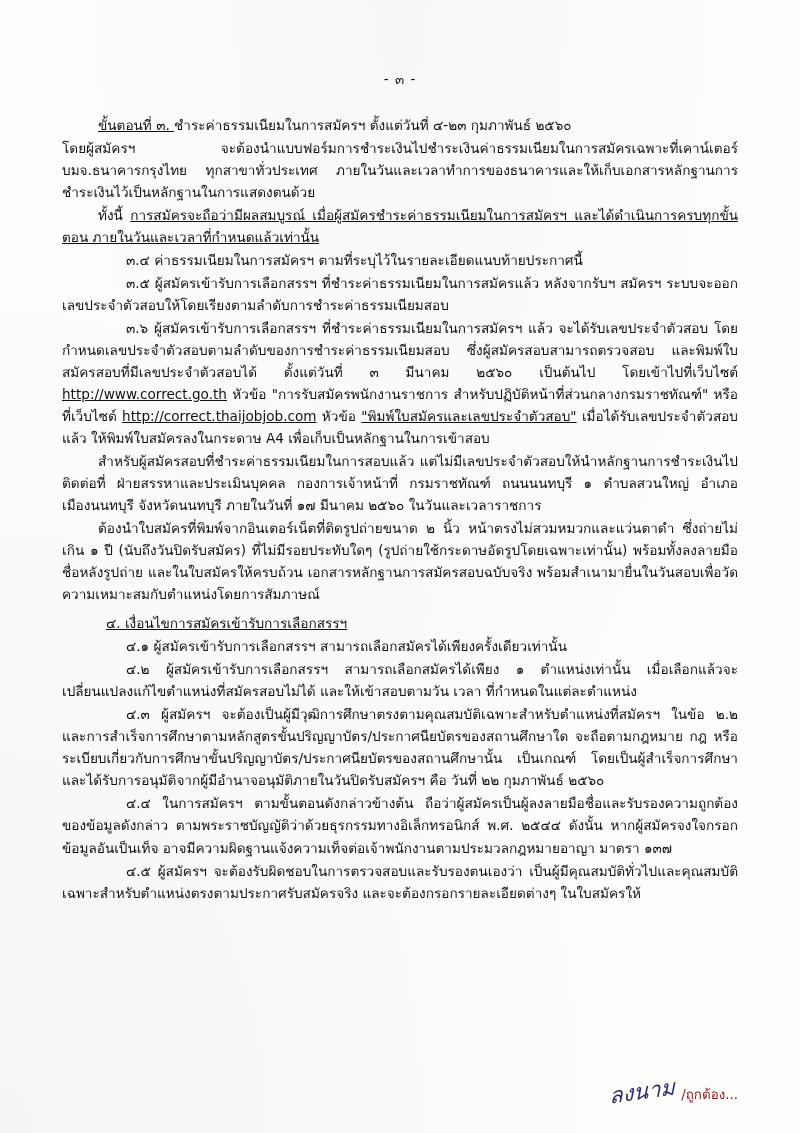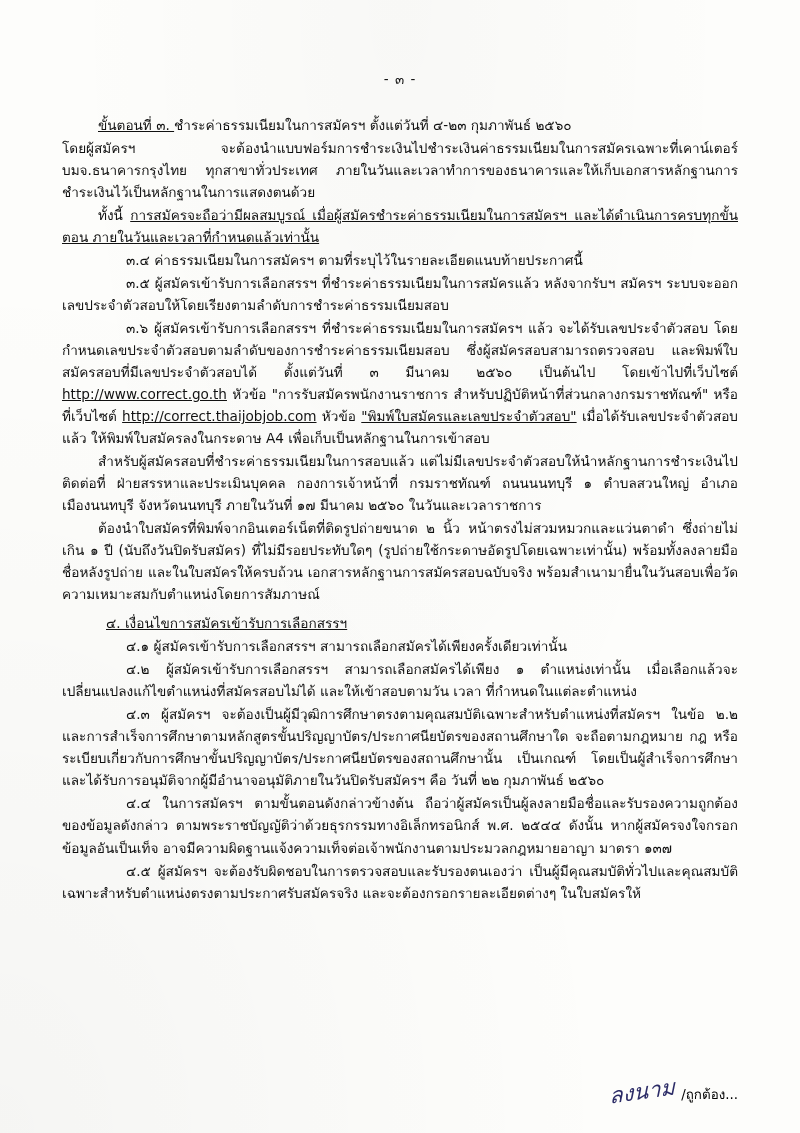--- a/index.html
+++ b/index.html
@@ -75,21 +75,21 @@
     font-size: 22px;
     font-style: italic;
     transform: rotate(-8deg) skewX(-6deg);
     color: #1a1a5a;
     opacity: 0.92;
     margin-right: 6px;
     white-space: nowrap;
   }
   .continued {
     font-size: 13.4px;
-    color: #000000;
+    color: #7f1d1d;
     white-space: nowrap;
     padding-bottom: 4px;
   }
   .sig-block {
     display: flex;
     align-items: flex-end;
   }
 </style>
 </head>
 <body>

